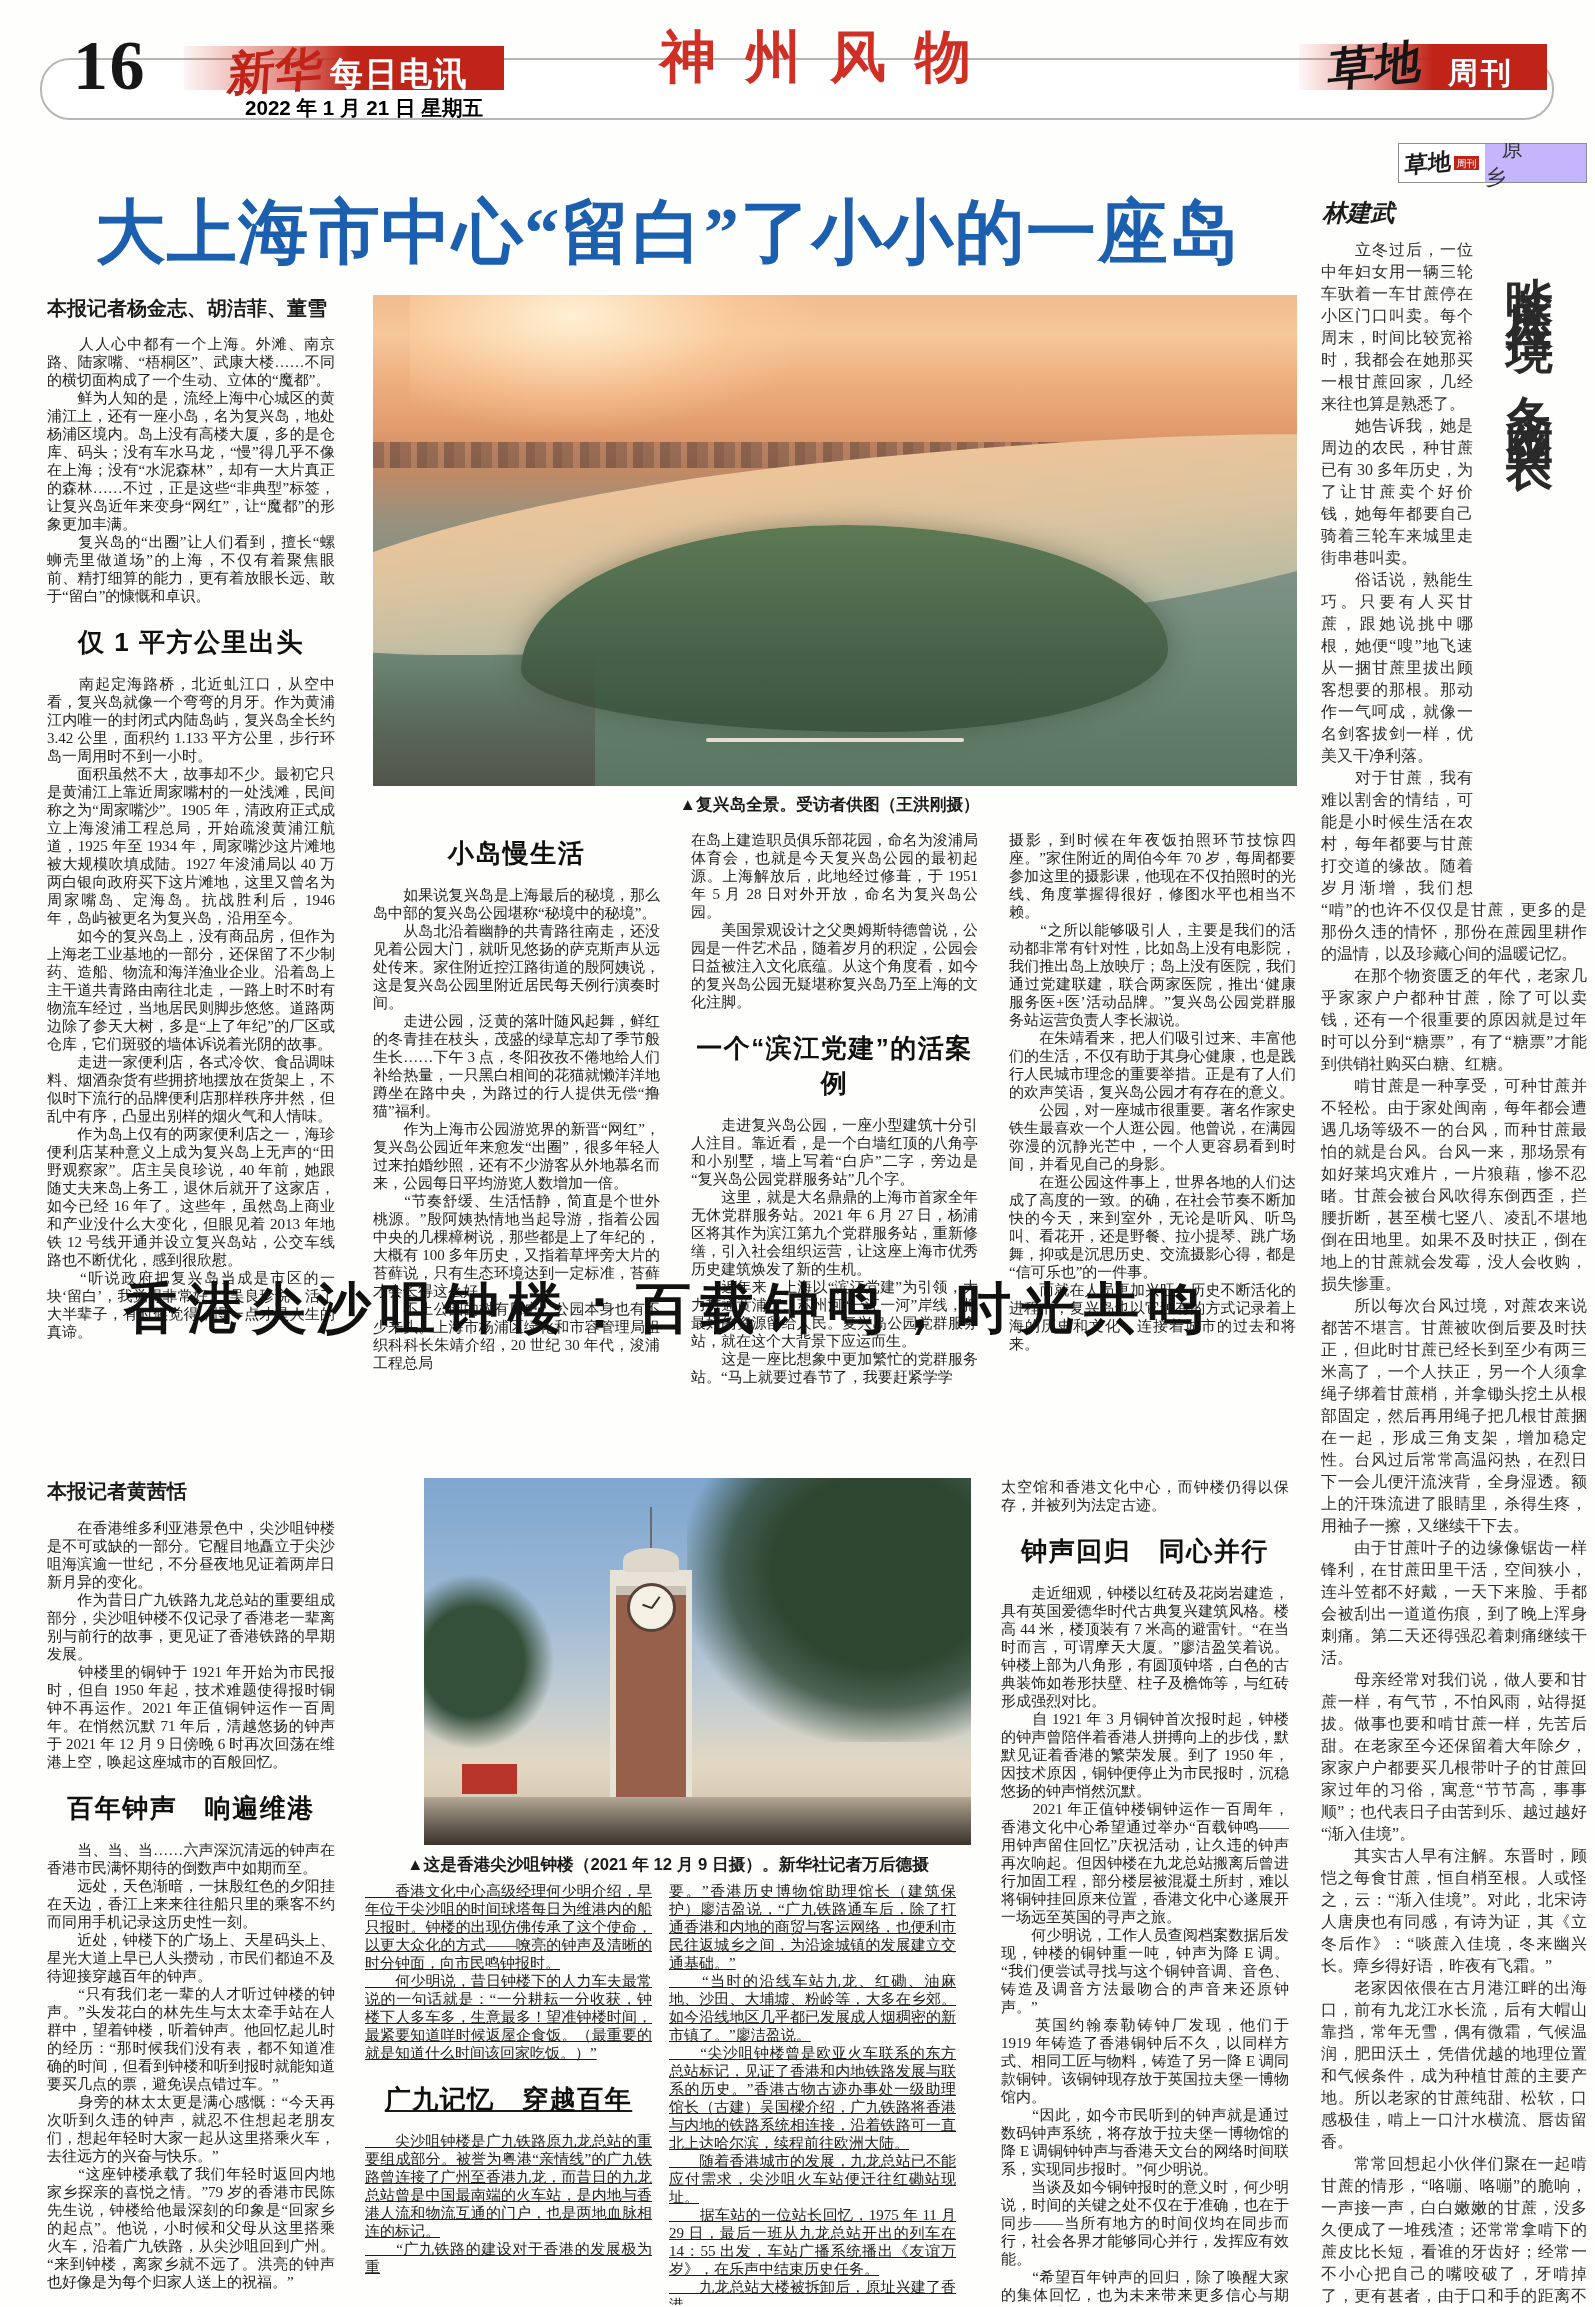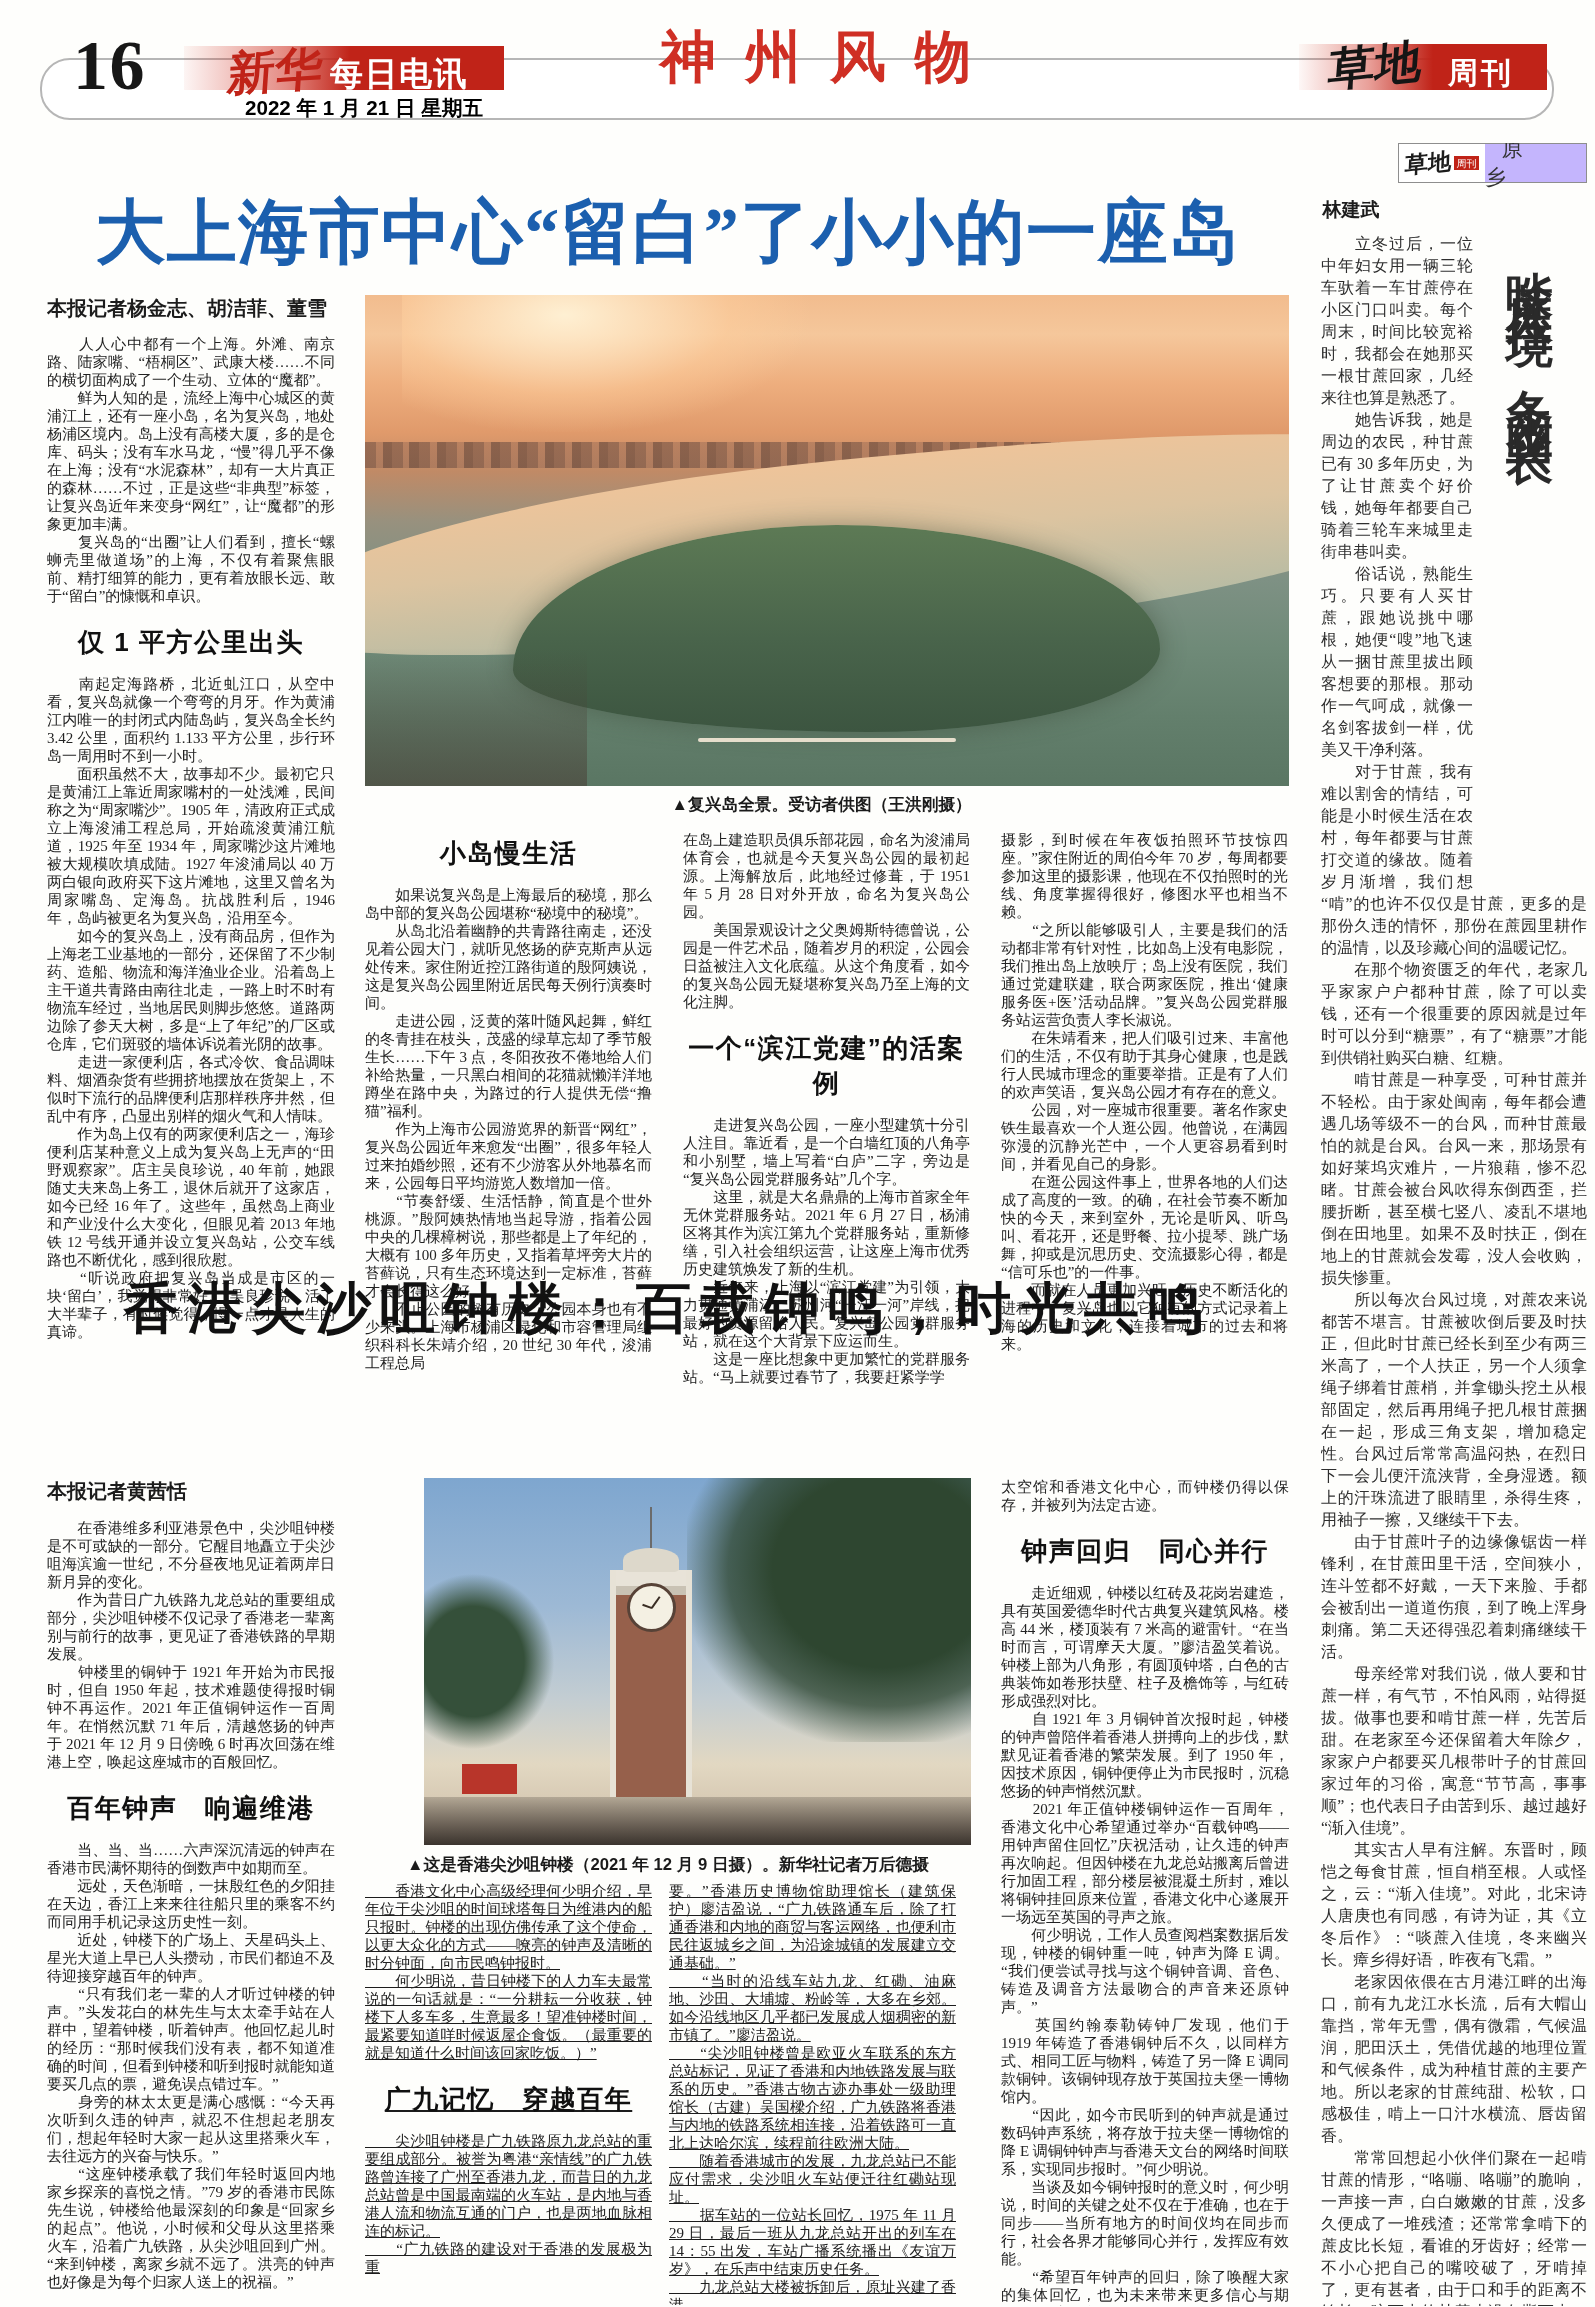--- a/index.html
+++ b/index.html
@@ -26,21 +26,21 @@
 
   
   .paras{white-space:pre-line;text-align:justify;font-size:15px;line-height:18px;color:#222;}
   .byline{font-size:20px;font-weight:bold;margin-bottom:13.7px;}
   .subhead{font-size:26px;font-weight:bold;text-align:center;margin:20px 0 15px 0;color:#101010;letter-spacing:1.5px;}
   .caption{font-size:16.7px;font-weight:bold;color:#1a1a1a;}
 
   
   .sh{position:absolute;left:47px;top:187px;width:1242px;}
   .sh h1{margin:0;text-align:center;font-size:70px;line-height:91px;font-weight:bold;color:#1b5fae;letter-spacing:1.5px;}
-  .sh-row{display:flex;gap:30px;margin-top:16.7px;}
+  .sh-row{display:flex;gap:38px;margin-top:16.7px;}
   .sh-col1{width:288px;height:1186px;overflow:hidden;flex:none;}
   .sh-right{width:924px;flex:none;}
   .sh-photo{position:relative;height:491px;overflow:hidden;
     background:linear-gradient(180deg,#f2bc8e 0%,#f5c79b 8%,#eeae7e 18%,#e09a6b 28%,#c08a66 36%,#98917e 46%,#7e9184 58%,#6f8a78 72%,#637f6c 86%,#5a7663 100%);}
   .sh-sun{position:absolute;left:4%;top:-6%;width:44%;height:34%;
     background:radial-gradient(ellipse at 40% 30%,rgba(255,242,214,.95),rgba(255,208,158,.45) 48%,transparent 72%);}
   .sh-skyline{position:absolute;left:0;top:30%;width:100%;height:26px;opacity:.7;
     background:repeating-linear-gradient(90deg,rgba(118,84,70,.9) 0 10.7px,rgba(150,105,85,.65) 10.7px 17.5px,rgba(96,68,58,.9) 17.5px 27px);}
   .sh-river{position:absolute;left:-12%;top:33%;width:134%;height:36%;transform:rotate(-6deg);
     background:linear-gradient(180deg,#eec49a,#dcc4a0 45%,#b5bba4);border-radius:45% 55% 40% 60%/60% 40% 60% 40%;}
@@ -83,21 +83,21 @@
   .hk-mid-cols .col{width:287px;flex:none;height:100%;overflow:hidden;}
 
   
   .essay{position:absolute;left:1321px;top:143px;width:266px;height:2163px;overflow:hidden;}
   .kicker{display:flex;margin-left:auto;width:189px;height:40px;border:1.5px solid #8e8e8e;box-sizing:border-box;}
   .kicker-left{width:46%;display:flex;align-items:center;justify-content:center;background:#fff;gap:3px;}
   .kicker-brand{font-size:23px;font-weight:bold;transform:skewX(-8deg) rotate(-6deg);font-family:"DejaVu Serif",serif;}
   .kicker-seal{font-size:10px;color:#fff;background:#c02318;padding:1.5px 2.3px;line-height:1.1;}
   .kicker-right{flex:1;background:#c4b5fd;display:flex;align-items:center;justify-content:center;
     font-size:21px;letter-spacing:16.7px;text-indent:16.7px;color:#333;}
-  .essay-author{margin:13.7px 0 10.7px 1.5px;font-size:19px;font-weight:bold;}
+  .essay-author{margin:13.7px 0 10.7px 1.5px;font-size:24px;font-weight:bold;font-style:italic;}
   .essay-title{float:right;width:114px;height:655px;writing-mode:vertical-rl;text-orientation:upright;
     font-size:47px;font-weight:bold;color:#2a2a2a;letter-spacing:12px;line-height:114px;text-align:left;
     white-space:pre;font-family:"Liberation Serif","DejaVu Serif",serif;}
   .essay-text{white-space:pre-line;text-align:justify;font-size:16px;line-height:22px;color:#2e2e2e;}
 </style>
 </head>
 <body>
 
 <div class="page">
 

